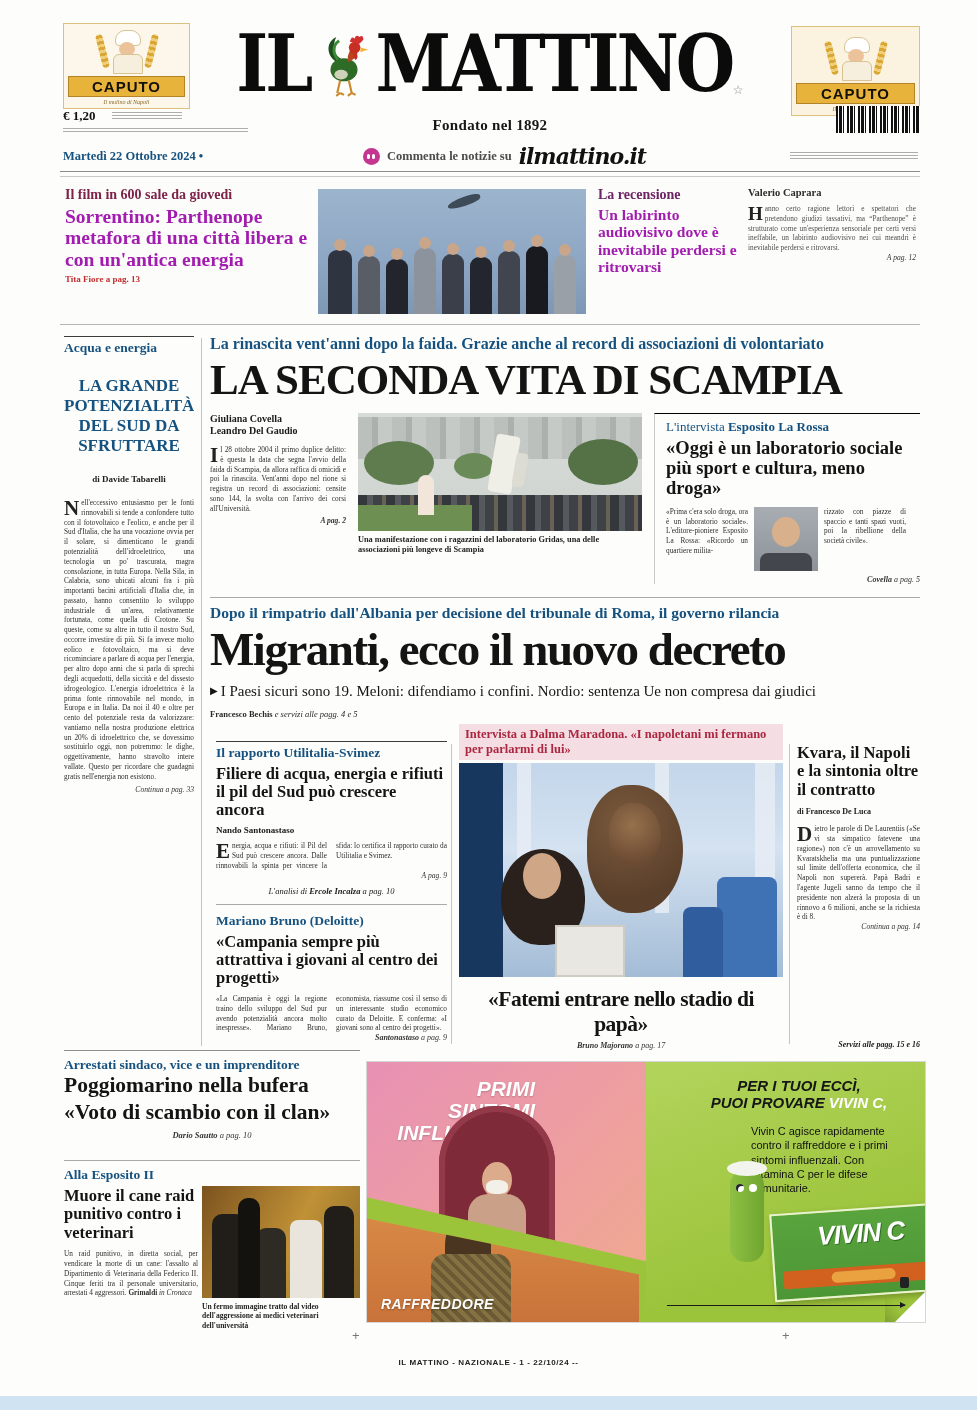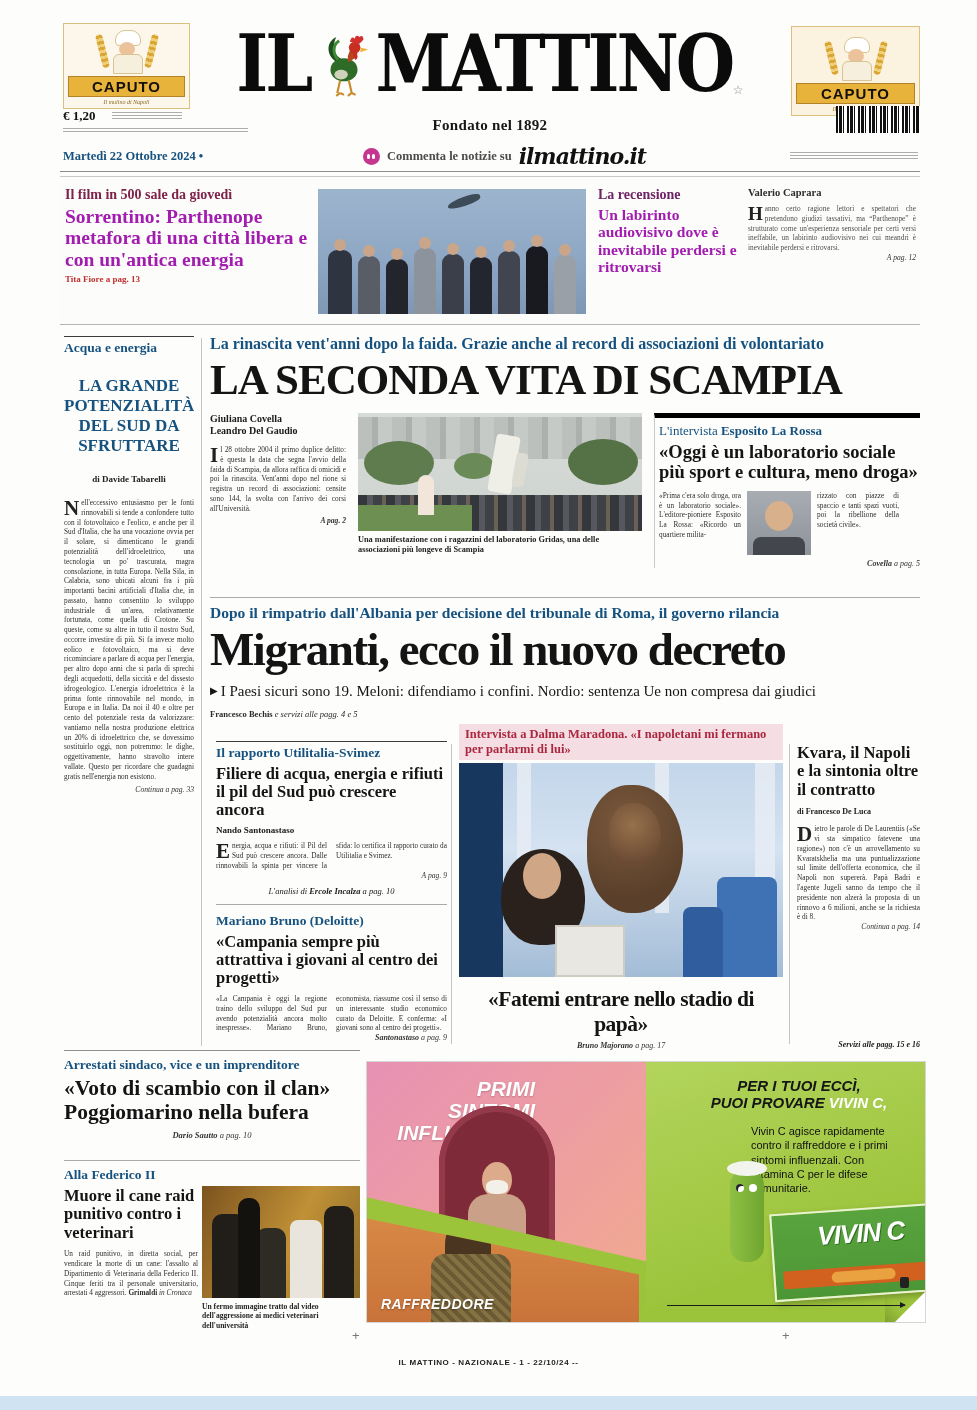--- a/index.html
+++ b/index.html
@@ -196,21 +196,21 @@
     <span class="comment-text">Commenta le notizie su</span>
     <span class="site">ilmattino.it</span>
   </div>
   <div class="abs fp" style="left:790px;top:152px;width:128px;height:7px;"></div>
 
   <div class="abs rule" style="left:60px;top:171px;width:860px;background:#8d8d8d;"></div>
 
   <div class="abs" style="left:60px;top:176px;width:860px;height:147px;border-top:1px solid #c8c8c8;border-bottom:1px solid #b5b5b5;background:#fcfcfb;">
 
     <div class="abs" style="left:5px;top:10px;width:252px;">
-      <div class="kicker-maroon" style="font-size:14px;">Il film in 500 sale da giovedì</div>
+      <div class="kicker-maroon" style="font-size:14px;">Il film in 600 sale da giovedì</div>
       <div class="hl-gray" style="font-size:19.5px;line-height:1.1;margin-top:3px;">Sorrentino: Parthenope metafora di una città libera e con un'antica energia</div>
       <div class="byline-red" style="font-size:9px;margin-top:4px;">Tita Fiore a pag. 13</div>
     </div>
 
     <div class="abs ph cast-bg" style="left:258px;top:12px;width:268px;height:125px;">
       <div class="shark"></div>
       <span class="person" style="left:10px;width:24px;height:64px;background:#2e3440;"></span>
       <span class="person" style="left:40px;width:22px;height:58px;background:#585d66;"></span>
       <span class="person" style="left:68px;width:22px;height:55px;background:#22252c;"></span>
       <span class="person" style="left:96px;width:22px;height:66px;background:#8d939c;"></span>
@@ -269,21 +269,21 @@
           <div class="tree" style="left:96px;top:40px;width:40px;height:26px;background:#6a8a58;"></div>
           <div class="sculpt" style="left:134px;top:22px;width:24px;height:58px;"></div>
           <div class="sculpt" style="left:156px;top:40px;width:12px;height:34px;background:#dcdcd2;"></div>
           <div class="crowdband"></div>
           <div class="grass"></div>
           <div class="sculpt" style="left:60px;top:62px;width:16px;height:40px;background:#f2e6da;border-radius:8px 8px 0 0;transform:none;"></div>
         </div>
         <div class="caption" style="margin-top:4px;">Una manifestazione con i ragazzini del laboratorio Gridas, una delle associazioni più longeve di Scampia</div>
       </div>
 
-      <div style="flex:1;border-left:1px solid #c9c9c9;padding-left:4px;border-top:5px solid #000000;padding-top:5px;">
+      <div style="flex:1;border-left:1px solid #c9c9c9;padding-left:11px;border-top:1px solid #000000;padding-top:5px;">
         <div style="font-size:13px;">
           <span class="kicker-blue" style="font-weight:400;">L'intervista</span>
           <span class="kicker-blue">Esposito La Rossa</span>
         </div>
         <div class="hl" style="font-size:18.5px;line-height:1.08;margin-top:4px;">«Oggi è un laboratorio sociale più sport e cultura, meno droga»</div>
         <div style="display:flex;gap:6px;margin-top:8px;">
           <div class="micro" style="width:82px;">«Prima c'era solo droga, ora è un laboratorio sociale». L'editore-pioniere Esposito La Rossa: «Ricordo un quartiere milita-</div>
           <div class="ph portrait-bg" style="width:64px;height:64px;flex:0 0 auto;">
             <div class="por-head"></div>
               <div class="por-sh"></div>
@@ -356,29 +356,29 @@
       <span class="dc">D</span><span>ietro le parole di De Laurentiis («Se vi sta simpatico fatevene una ragione») non c'è un arrovellamento su Kvaratskhelia ma una puntualizzazione sul limite dell'offerta economica, che il Napoli non supererà. Papà Badri e l'agente Jugeli sanno da tempo che il presidente non alzerà la proposta di un rinnovo a 6 milioni, anche se la richiesta è di 8.</span>
     </div>
     <div class="pg">Continua a pag. 14</div>
     <div style="position:absolute;bottom:0;right:0;font-size:8px;font-weight:700;font-style:italic;">Servizi alle pagg. 15 e 16</div>
   </div>
 
   <div class="abs rule" style="left:64px;top:1050px;width:296px;background:#8f8f8f;"></div>
 
   <div class="abs" style="left:64px;top:1057px;width:296px;">
     <div class="kicker-blue" style="font-size:13.5px;">Arrestati sindaco, vice e un imprenditore</div>
+    <div class="hl" style="font-size:21.5px;line-height:1.12;">Poggiomarino nella bufera</div>
     <div class="hl" style="font-size:21.5px;line-height:1.12;margin-top:3px;">«Voto di scambio con il clan»</div>
-    <div class="hl" style="font-size:21.5px;line-height:1.12;">Poggiomarino nella bufera</div>
     <div class="pg" style="text-align:center;font-size:8.5px;margin-top:6px;"><b>Dario Sautto</b> <span>a pag. 10</span></div>
   </div>
 
   <div class="abs rule" style="left:64px;top:1160px;width:296px;"></div>
 
   <div class="abs" style="left:64px;top:1167px;width:134px;">
-    <div class="kicker-blue" style="font-size:13.5px;">Alla Federico II</div>
+    <div class="kicker-blue" style="font-size:13.5px;">Alla Esposito II</div>
     <div class="hl" style="font-size:16.5px;line-height:1.12;margin-top:4px;">Muore il cane raid punitivo contro i veterinari</div>
     <div class="micro" style="margin-top:7px;">
       <span>Un raid punitivo, in diretta social, per vendicare la morte di un cane: l'assalto al Dipartimento di Veterinaria della Federico II. Cinque feriti tra il personale universitario, arrestati 4 aggressori.</span>
       <b>Grimaldi</b>
       <i>in Cronaca</i>
     </div>
   </div>
 
   <div class="abs ph fed-bg" style="left:202px;top:1186px;width:158px;height:112px;">
     <div class="fed-fig" style="left:10px;width:34px;height:84px;"></div>

